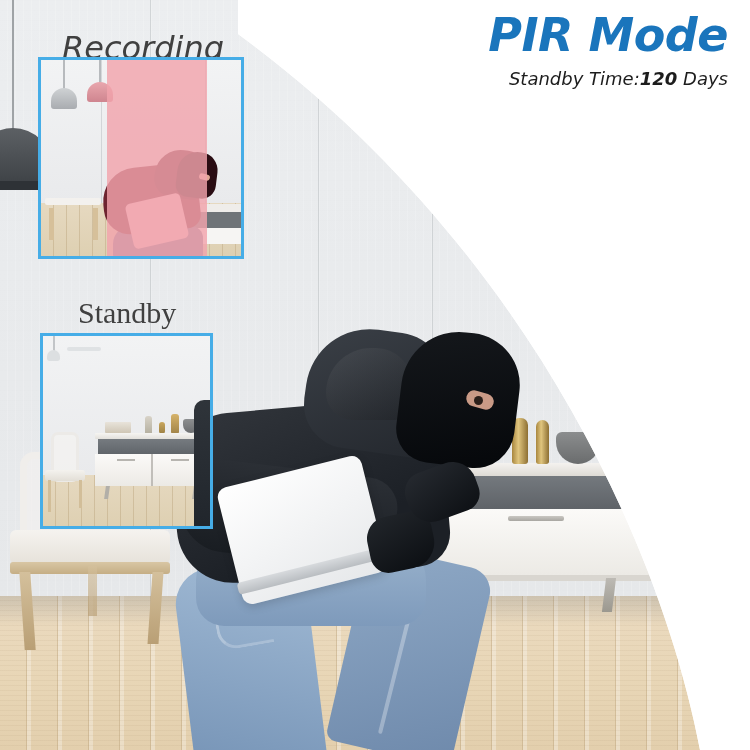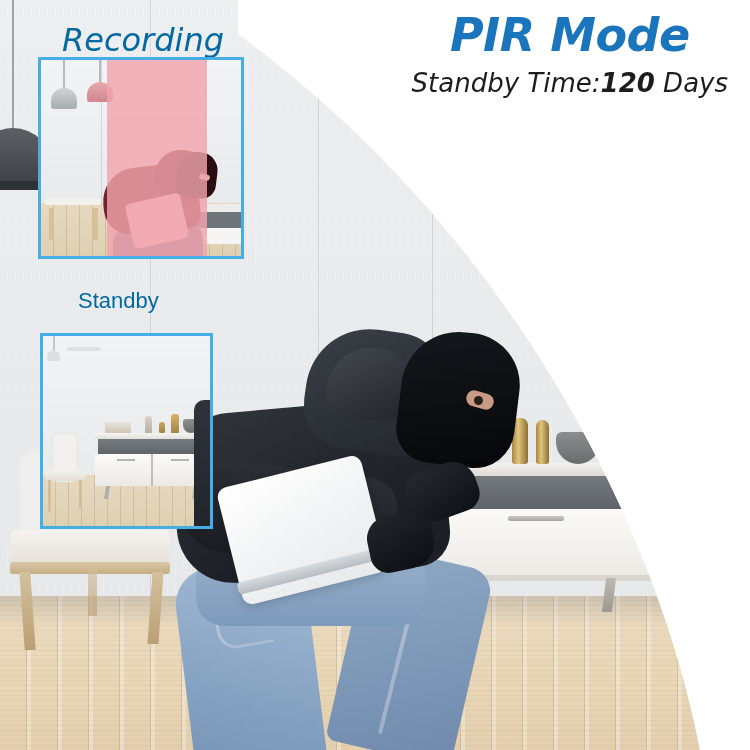--- a/index.html
+++ b/index.html
@@ -236,37 +236,37 @@
     font-family:"DejaVu Sans",sans-serif;
     font-style:italic;font-weight:bold;
     font-size:46px;line-height:1.04;
     letter-spacing:-.5px;
     white-space:nowrap;
     text-align:center;
   }
   .standby-line{
     font-family:"DejaVu Sans",sans-serif;
     font-style:italic;font-weight:normal;
-    font-size:26px;line-height:1.15;
+    font-size:18px;line-height:1.15;
     color:#1d1d1d;margin-top:9px;white-space:nowrap;text-align:right;
   }
   .standby-line .num{font-weight:bold;}
 
   
   .thumb-label{
     position:absolute;
-    color:#0369a1;white-space:nowrap;
+    color:#404040;white-space:nowrap;margin-top:8px;
   }
   .thumb-label.rec{
     left:62px;top:21px;font-size:32px;font-style:italic;
     font-family:"DejaVu Sans",sans-serif;
   }
   .thumb-label.stb{
-    left:78px;top:288px;font-size:22px;font-style:normal;
-    font-family:Liberation Sans, sans-serif;
+    left:78px;top:288px;font-size:30px;font-style:normal;
+    font-family:Liberation Serif, serif;
   }
   .thumb{
     position:absolute;overflow:hidden;
     box-sizing:border-box;
     background:#f3f4f5;
   }
   .thumb.rec{left:38px;top:57px;width:206px;height:202px;border:3px solid #46ade7;}
   .thumb.stb{left:40px;top:333px;width:173px;height:196px;border:3px solid #46ade7;}
   .ti{position:absolute;inset:0;overflow:hidden;}
   .ti-wall{position:absolute;left:0;top:0;right:0;height:73%;

